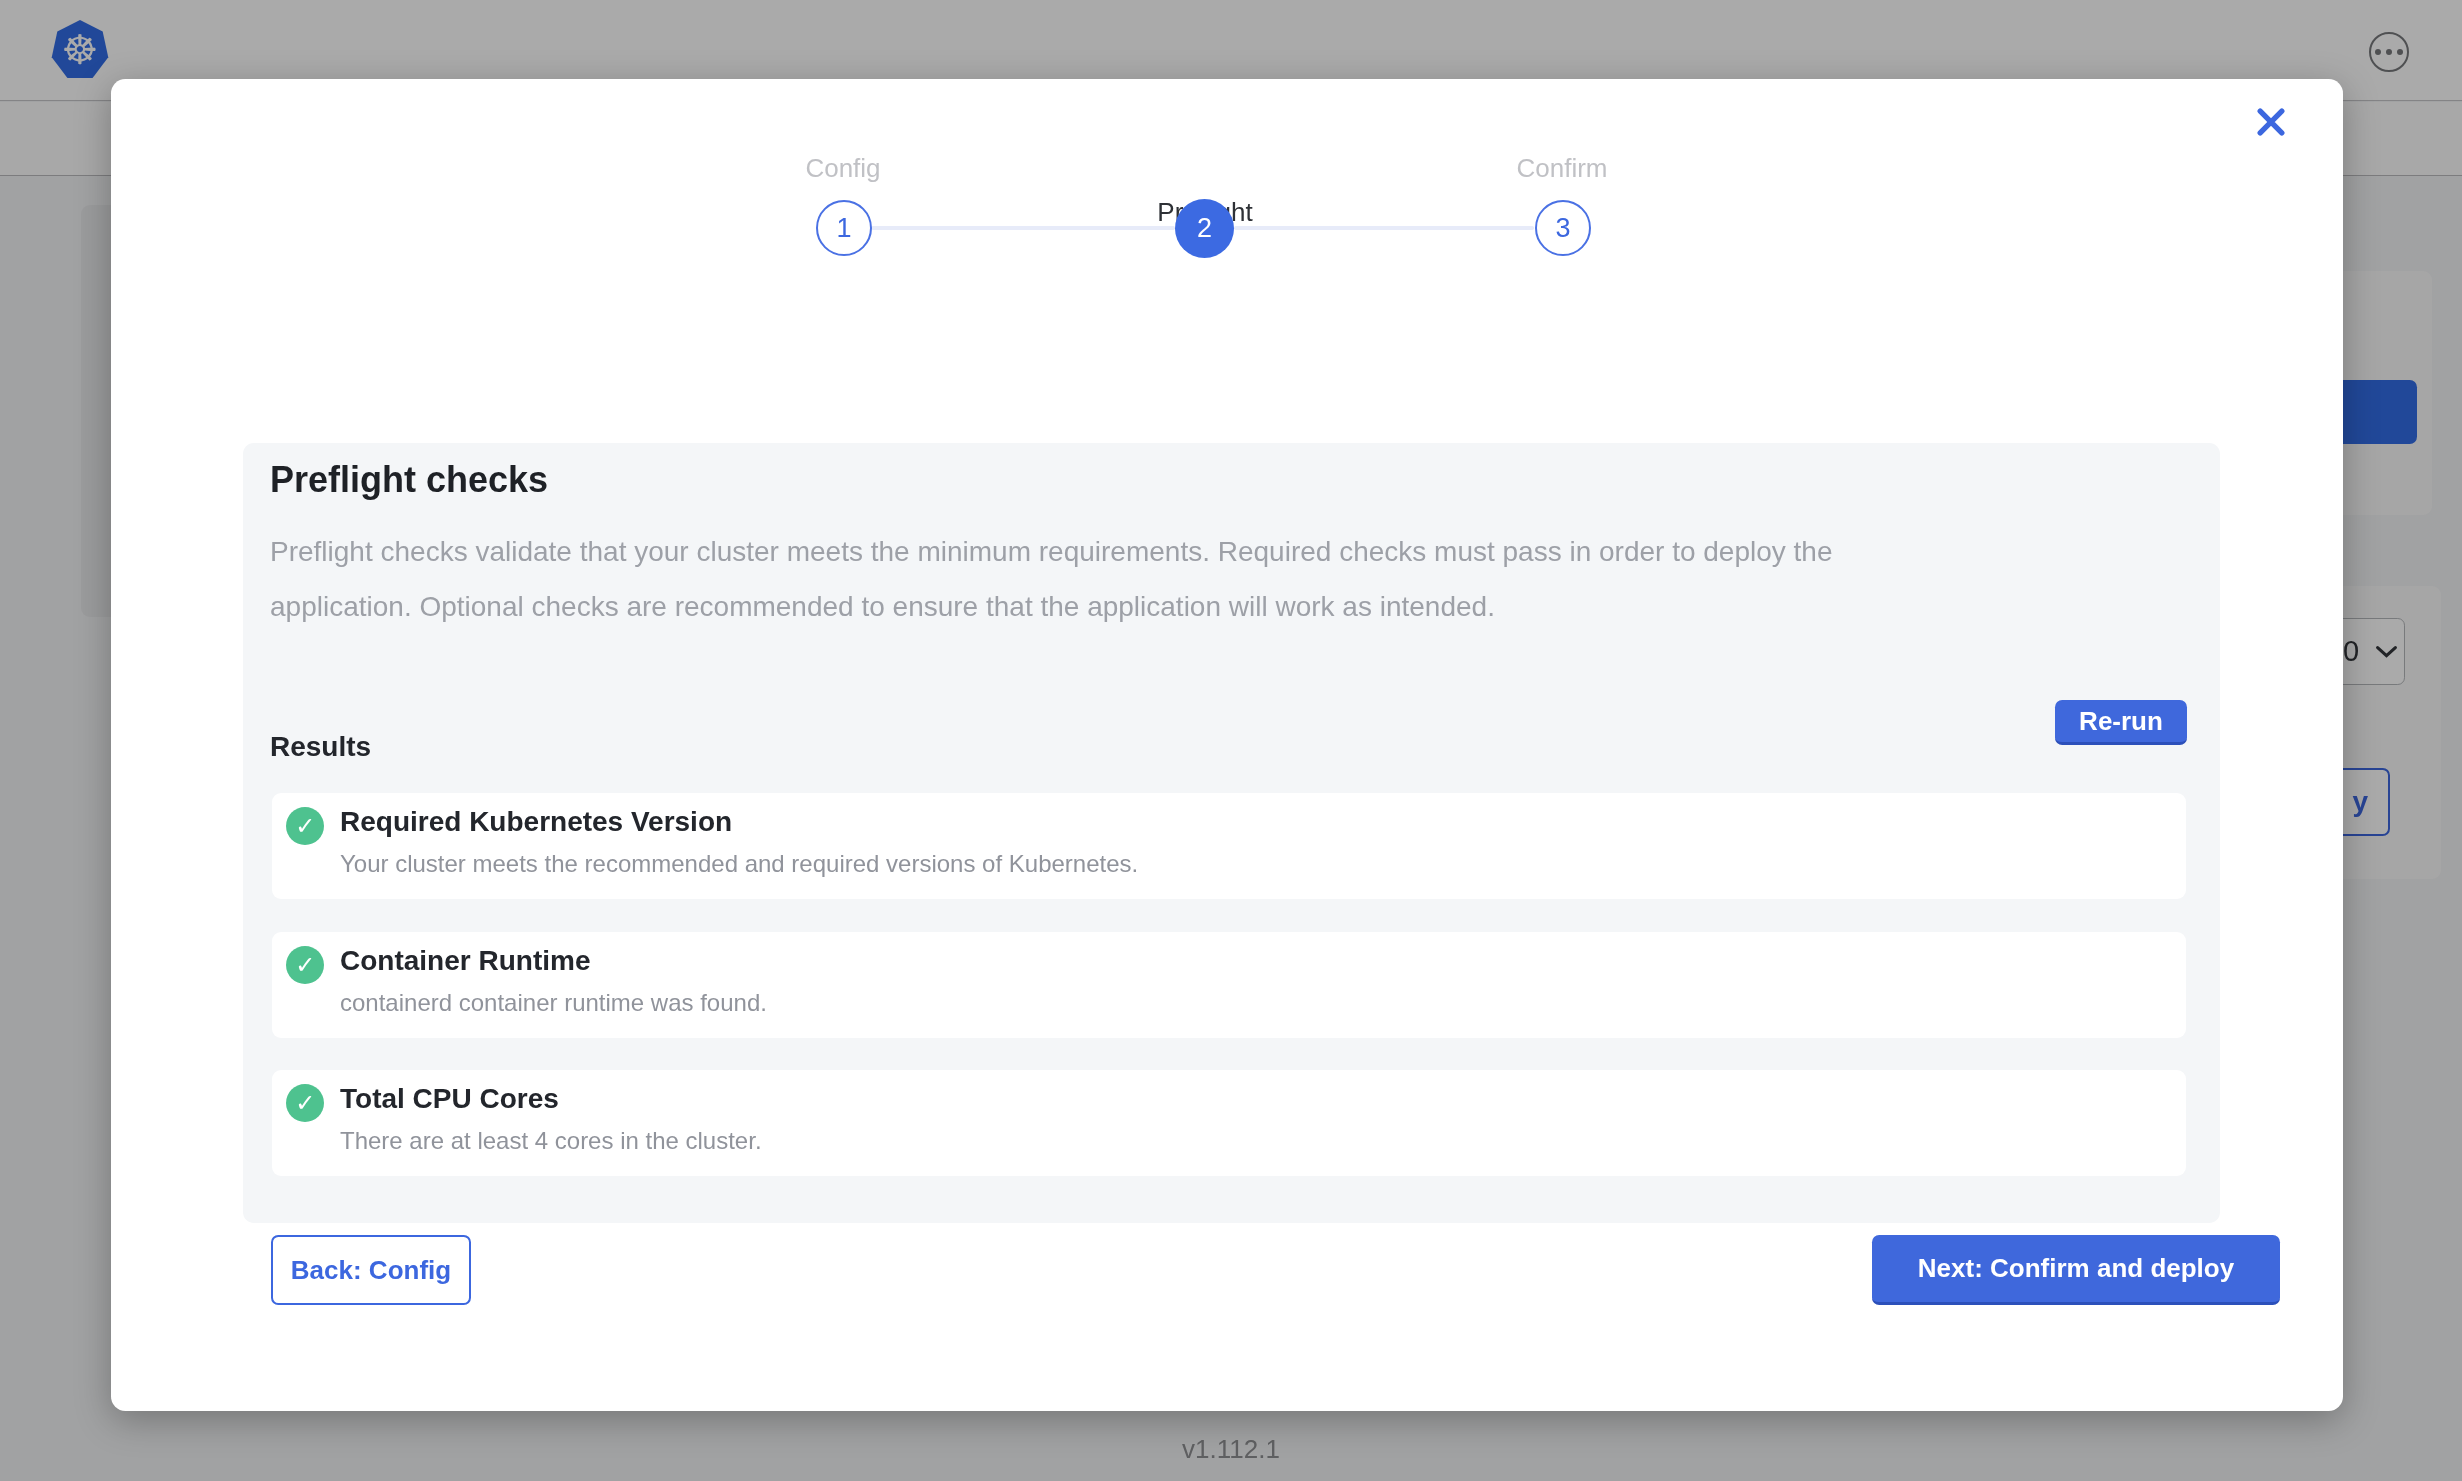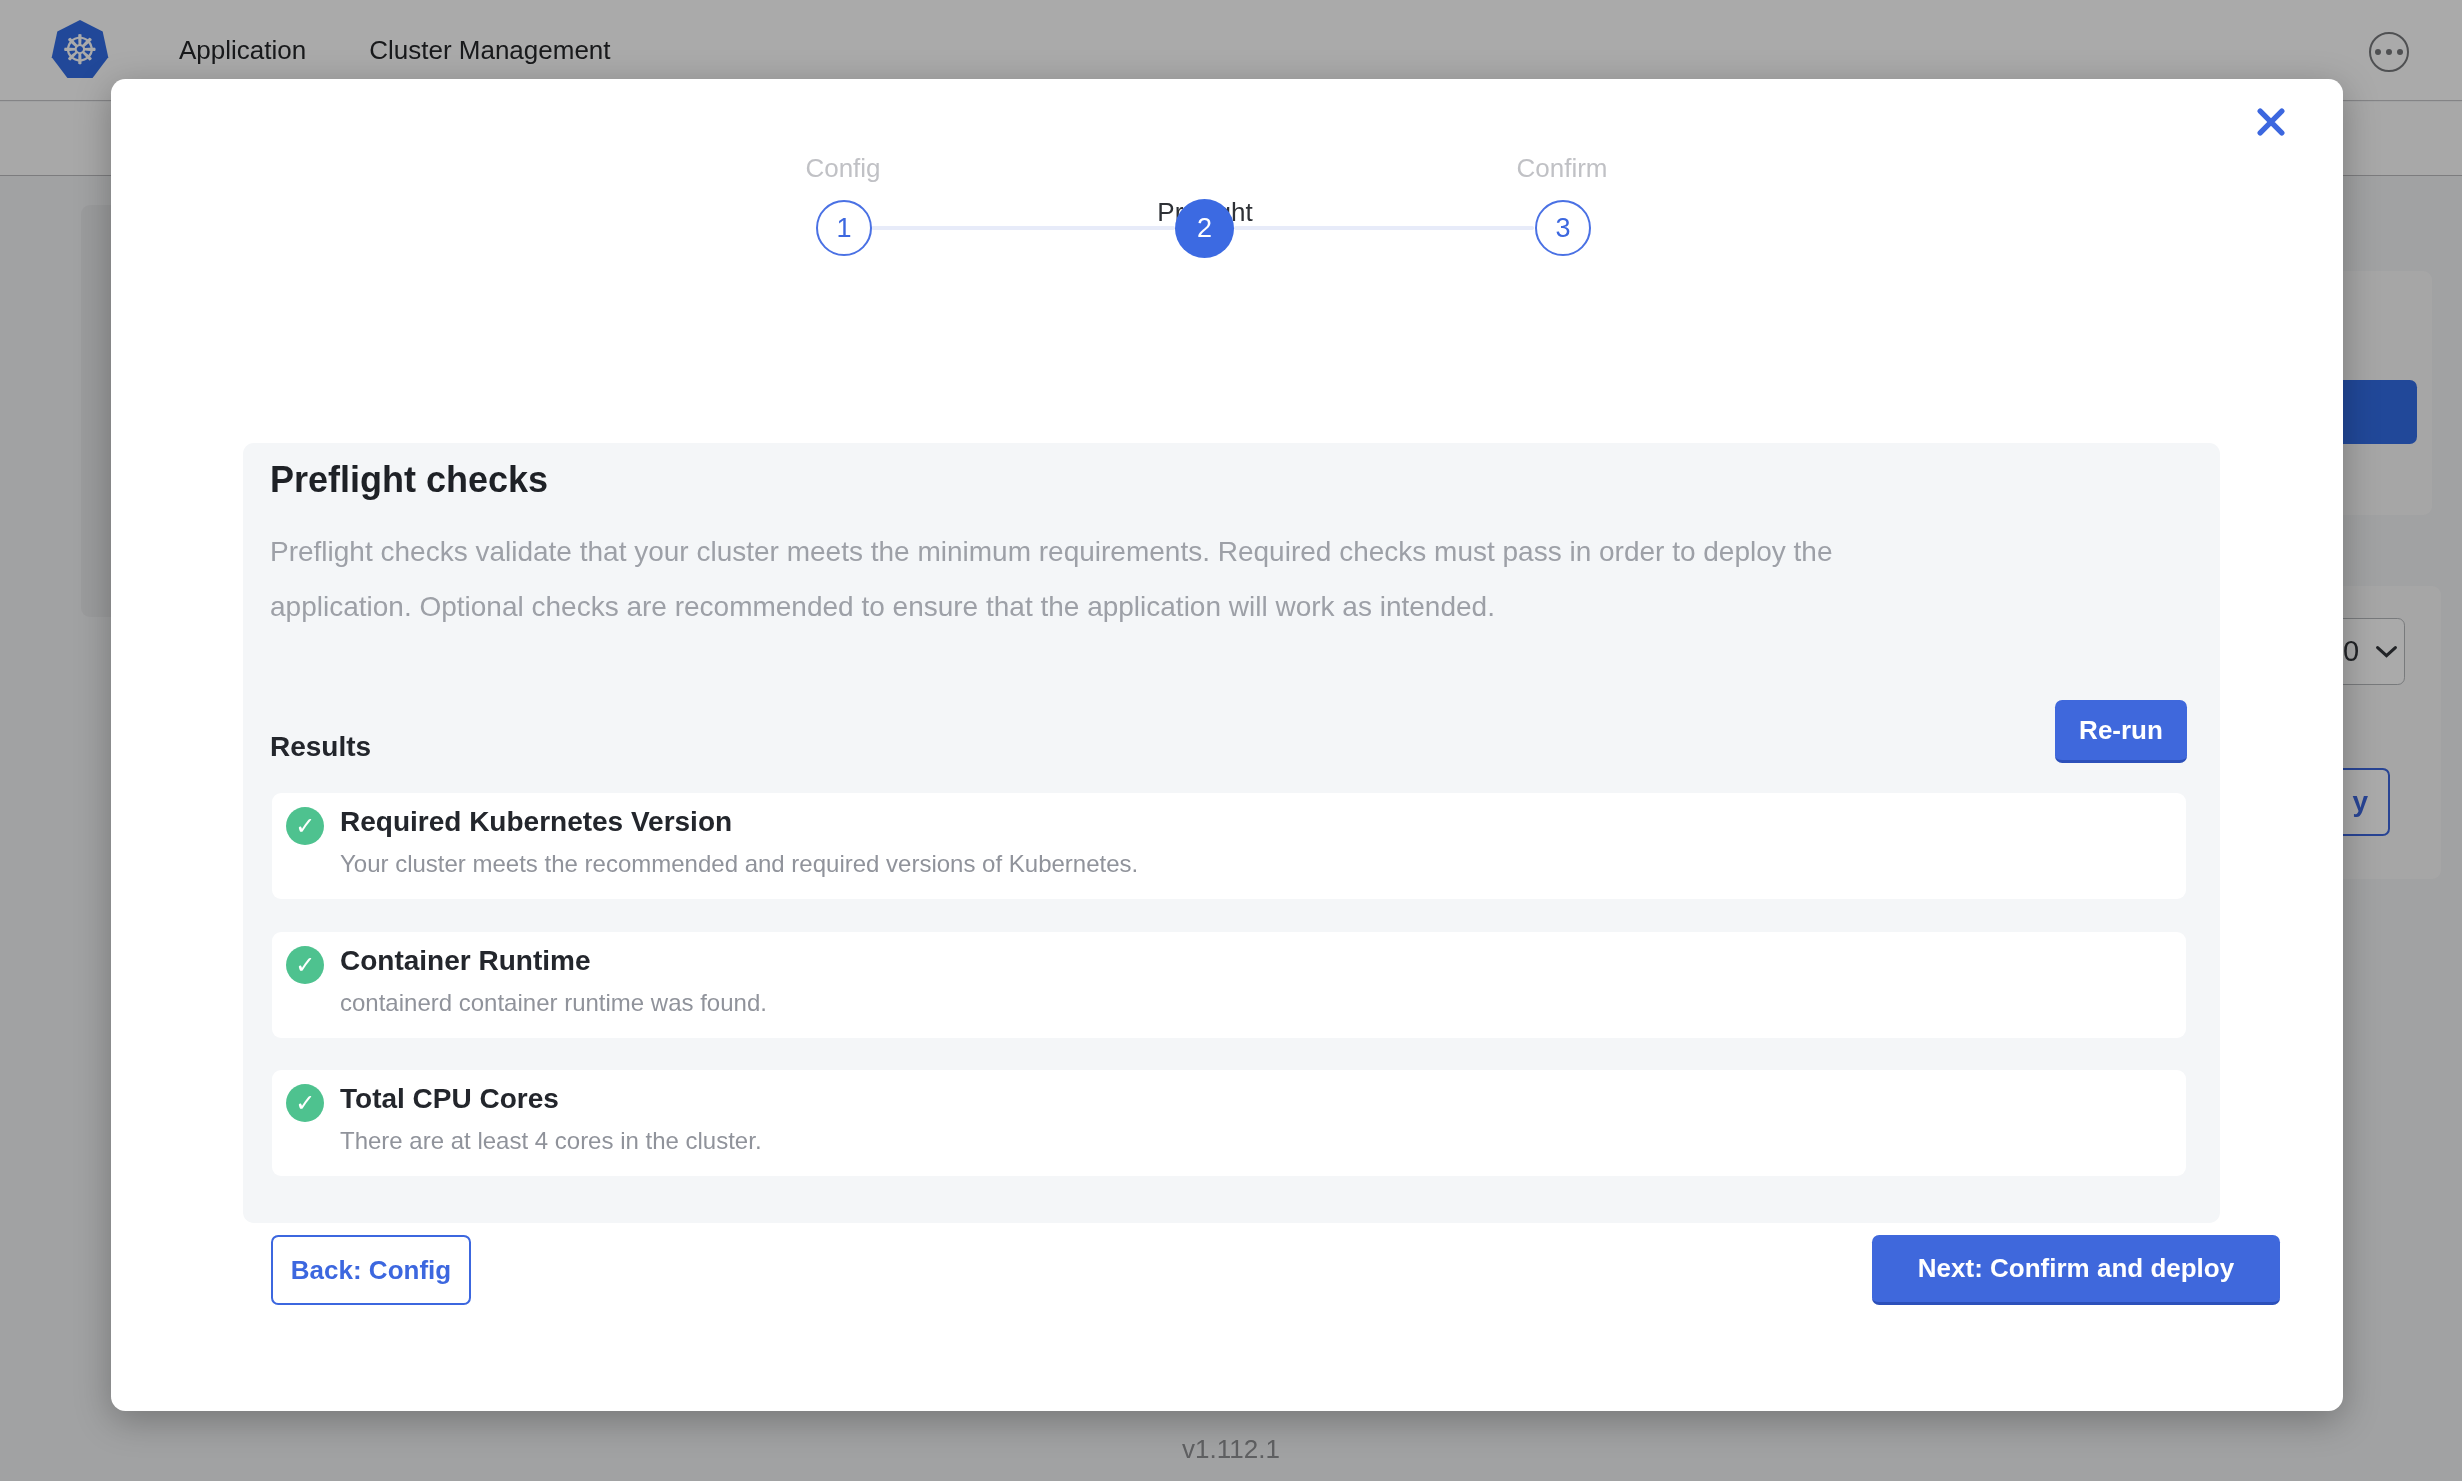--- a/index.html
+++ b/index.html
@@ -72,21 +72,21 @@
   .step-line { position:absolute; top:147px; height:3.6px; background:#e7ebf9; border-radius:1.8px; }
   
   .panel {
     position:absolute; left:132px; top:364px; width:1977px; height:780px;
     background:#f4f6f8; border-radius:10.8px;
   }
   .panel h1 { position:absolute; left:27px; top:16px; font-size:36px; font-weight:bold; color:#1e2126; }
   .desc { position:absolute; left:27px; top:81px; width:1928px; font-size:28px; line-height:55px; color:#9da0a7; }
   .results-heading { position:absolute; left:27px; top:288px; font-size:28px; font-weight:bold; color:#23262c; }
   .rerun-btn {
-    position:absolute; left:1812px; top:257px; width:132px; height:63px;
+    position:absolute; left:1812px; top:257px; width:132px; height:45px;
     background:#3f68dc; border:none; border-bottom:3.6px solid #2c50ba; border-radius:7.2px;
     color:#ffffff; font-size:26px; font-weight:bold; cursor:pointer;
     font-family:"Liberation Sans","DejaVu Sans",sans-serif;
   }
   .check-card {
     position:absolute; left:29px; width:1914px; height:106px;
     background:#ffffff; border-radius:9px;
   }
   .check-card .check-icon {
     position:absolute; left:14.4px; top:14.4px; width:38px; height:38px; border-radius:50%;
@@ -110,24 +110,20 @@
   }
 </style>
 </head>
 <body>
 
 <div class="page">
   <header class="nav">
     <div class="logo">
       <span>☸</span>
     </div>
-    <nav class="nav-tabs">
-      <span class="nav-tab">Application</span>
-      <span class="nav-tab">Cluster Management</span>
-    </nav>
     <button class="more-btn">
         <i></i>
         <i></i>
         <i></i>
       </button>
   </header>
   <div class="subbar"></div>
 
   <div class="bg-card-left"></div>
   <div class="bg-card-a"></div>

